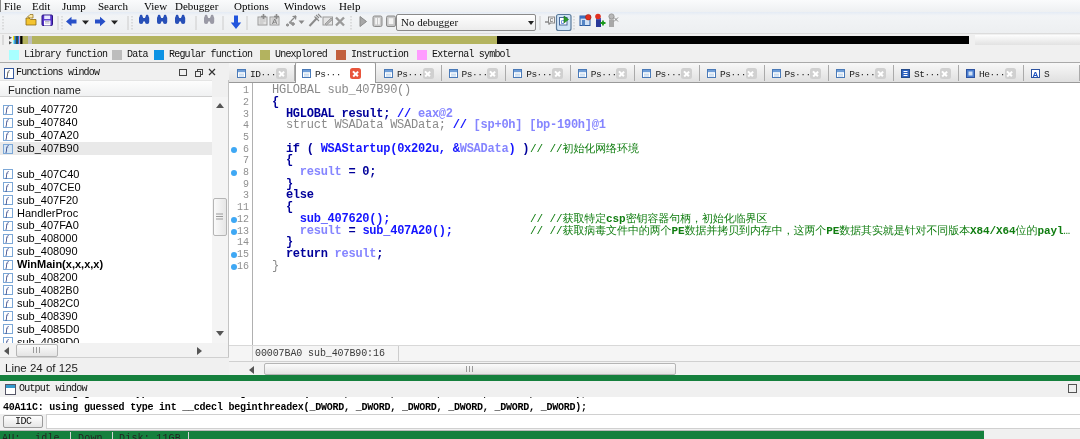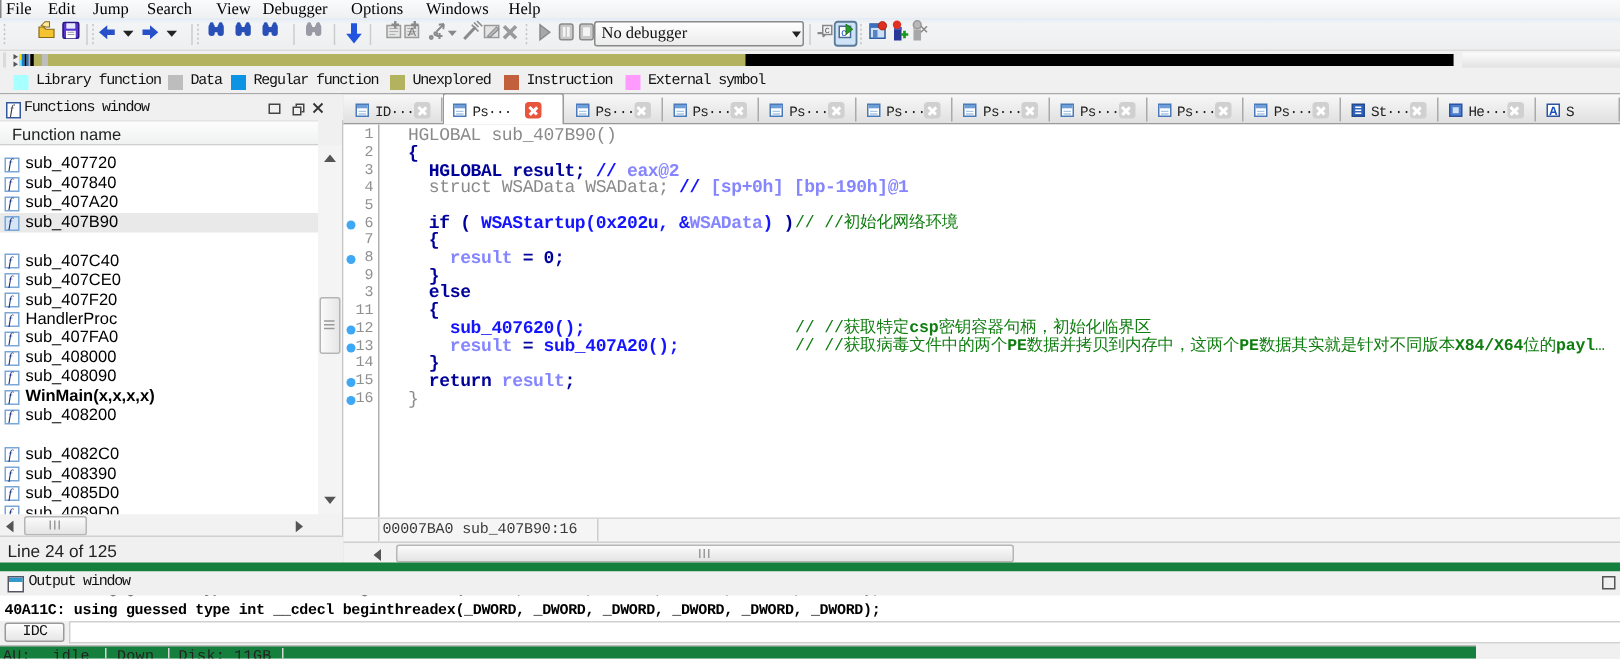--- a/index.html
+++ b/index.html
@@ -283,20 +283,24 @@
       <div class="ficon"></div>
       <span class="t" style="">sub_408090</span>
     </div>
     <div class="fnrow" style="top:161.1px;">
       <div class="ficon"></div>
       <span class="t" style="font-weight:bold;">WinMain(x,x,x,x)</span>
     </div>
     <div class="fnrow" style="top:174.0px;">
       <div class="ficon"></div>
       <span class="t" style="">sub_408200</span>
+    </div>
+    <div class="fnrow" style="top:186.9px;">
+      <div class="ficon"></div>
+      <span class="t" style="">sub_4082B0</span>
     </div>
     <div class="fnrow" style="top:199.8px;">
       <div class="ficon"></div>
       <span class="t" style="">sub_4082C0</span>
     </div>
     <div class="fnrow" style="top:212.7px;">
       <div class="ficon"></div>
       <span class="t" style="">sub_408390</span>
     </div>
     <div class="fnrow" style="top:225.6px;">

